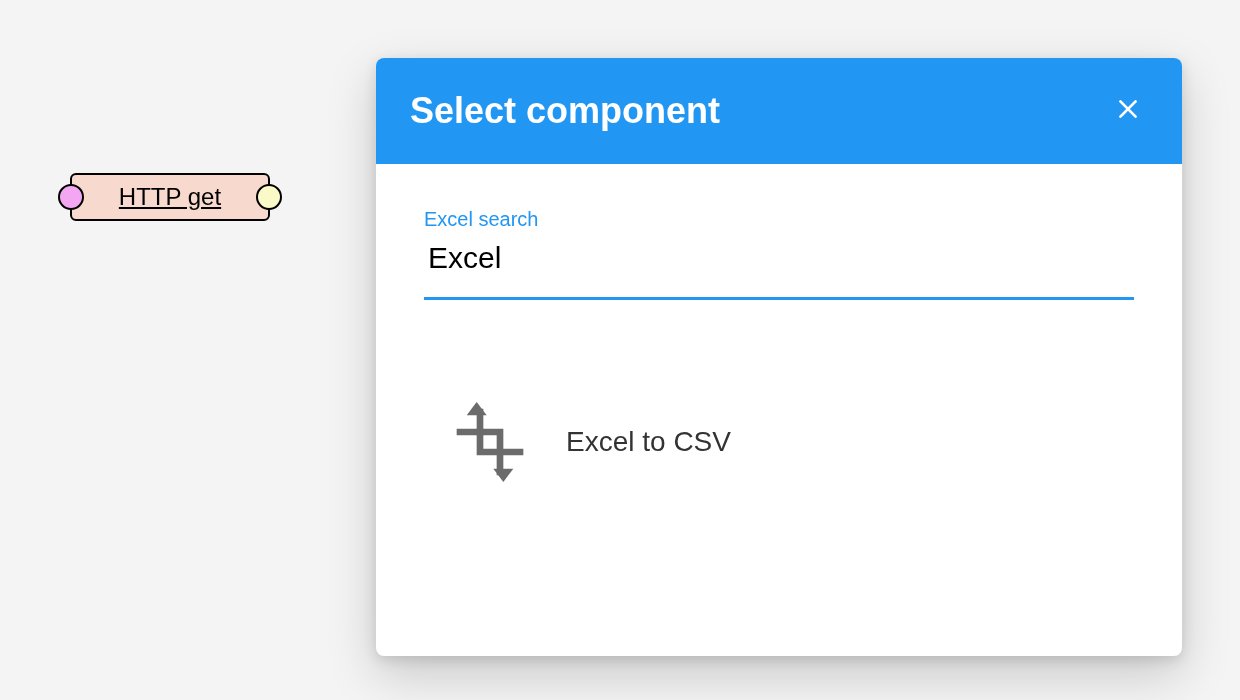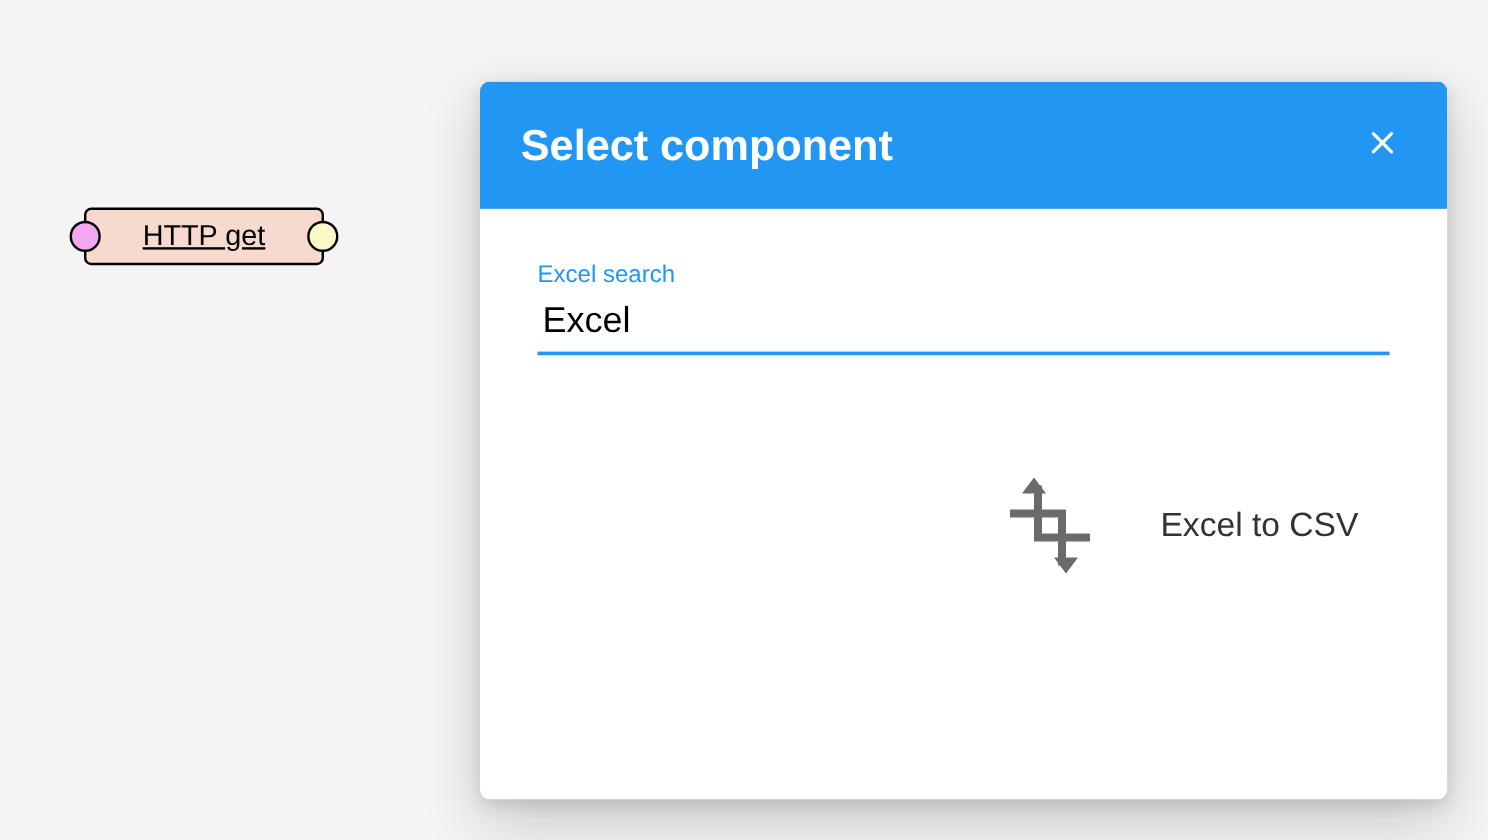--- a/index.html
+++ b/index.html
@@ -46,29 +46,28 @@
       background: #f3a7f3;
     }
     .port-right {
       right: -14px;
       background: #fbf9c7;
     }
 
     
     .modal {
       position: absolute;
-      left: 400px;
+      left: 376px;
       top: 58px;
       width: 806px;
       height: 598px;
       background: #fff;
       border-radius: 8px;
       box-shadow: 0 18px 50px rgba(0,0,0,0.18), 0 4px 14px rgba(0,0,0,0.12);
       overflow: hidden;
-      margin-top: 10px;
     }
     .modal-header {
       background: #2196f3;
       height: 106px;
       display: flex;
       align-items: center;
       justify-content: space-between;
       padding: 0 34px;
     }
     .modal-title {
@@ -95,36 +94,35 @@
       color: #2196f3;
       font-size: 20px;
       font-weight: 400;
       margin-bottom: 6px;
     }
     .text-input {
       width: 100%;
       border: none;
       border-bottom: 3px solid #2196f3;
       font-size: 30px;
-      padding: 4px 4px 8px 4px;
+      padding: 4px 4px 22px 4px;
       outline: none;
       background: transparent;
       color: #000;
     }
 
     .results {
       margin-top: 90px;
     }
     .result-item {
       display: flex;
       align-items: center;
-      gap: 52px;
+      gap: 36px;
       padding: 12px 26px;
       cursor: pointer;
-      justify-content: flex-end;
     }
     .result-icon {
       width: 80px;
       height: 80px;
       display: flex;
       align-items: center;
       justify-content: center;
       color: #6b6b6b;
     }
     .result-icon svg { width: 80px; height: 80px; }

